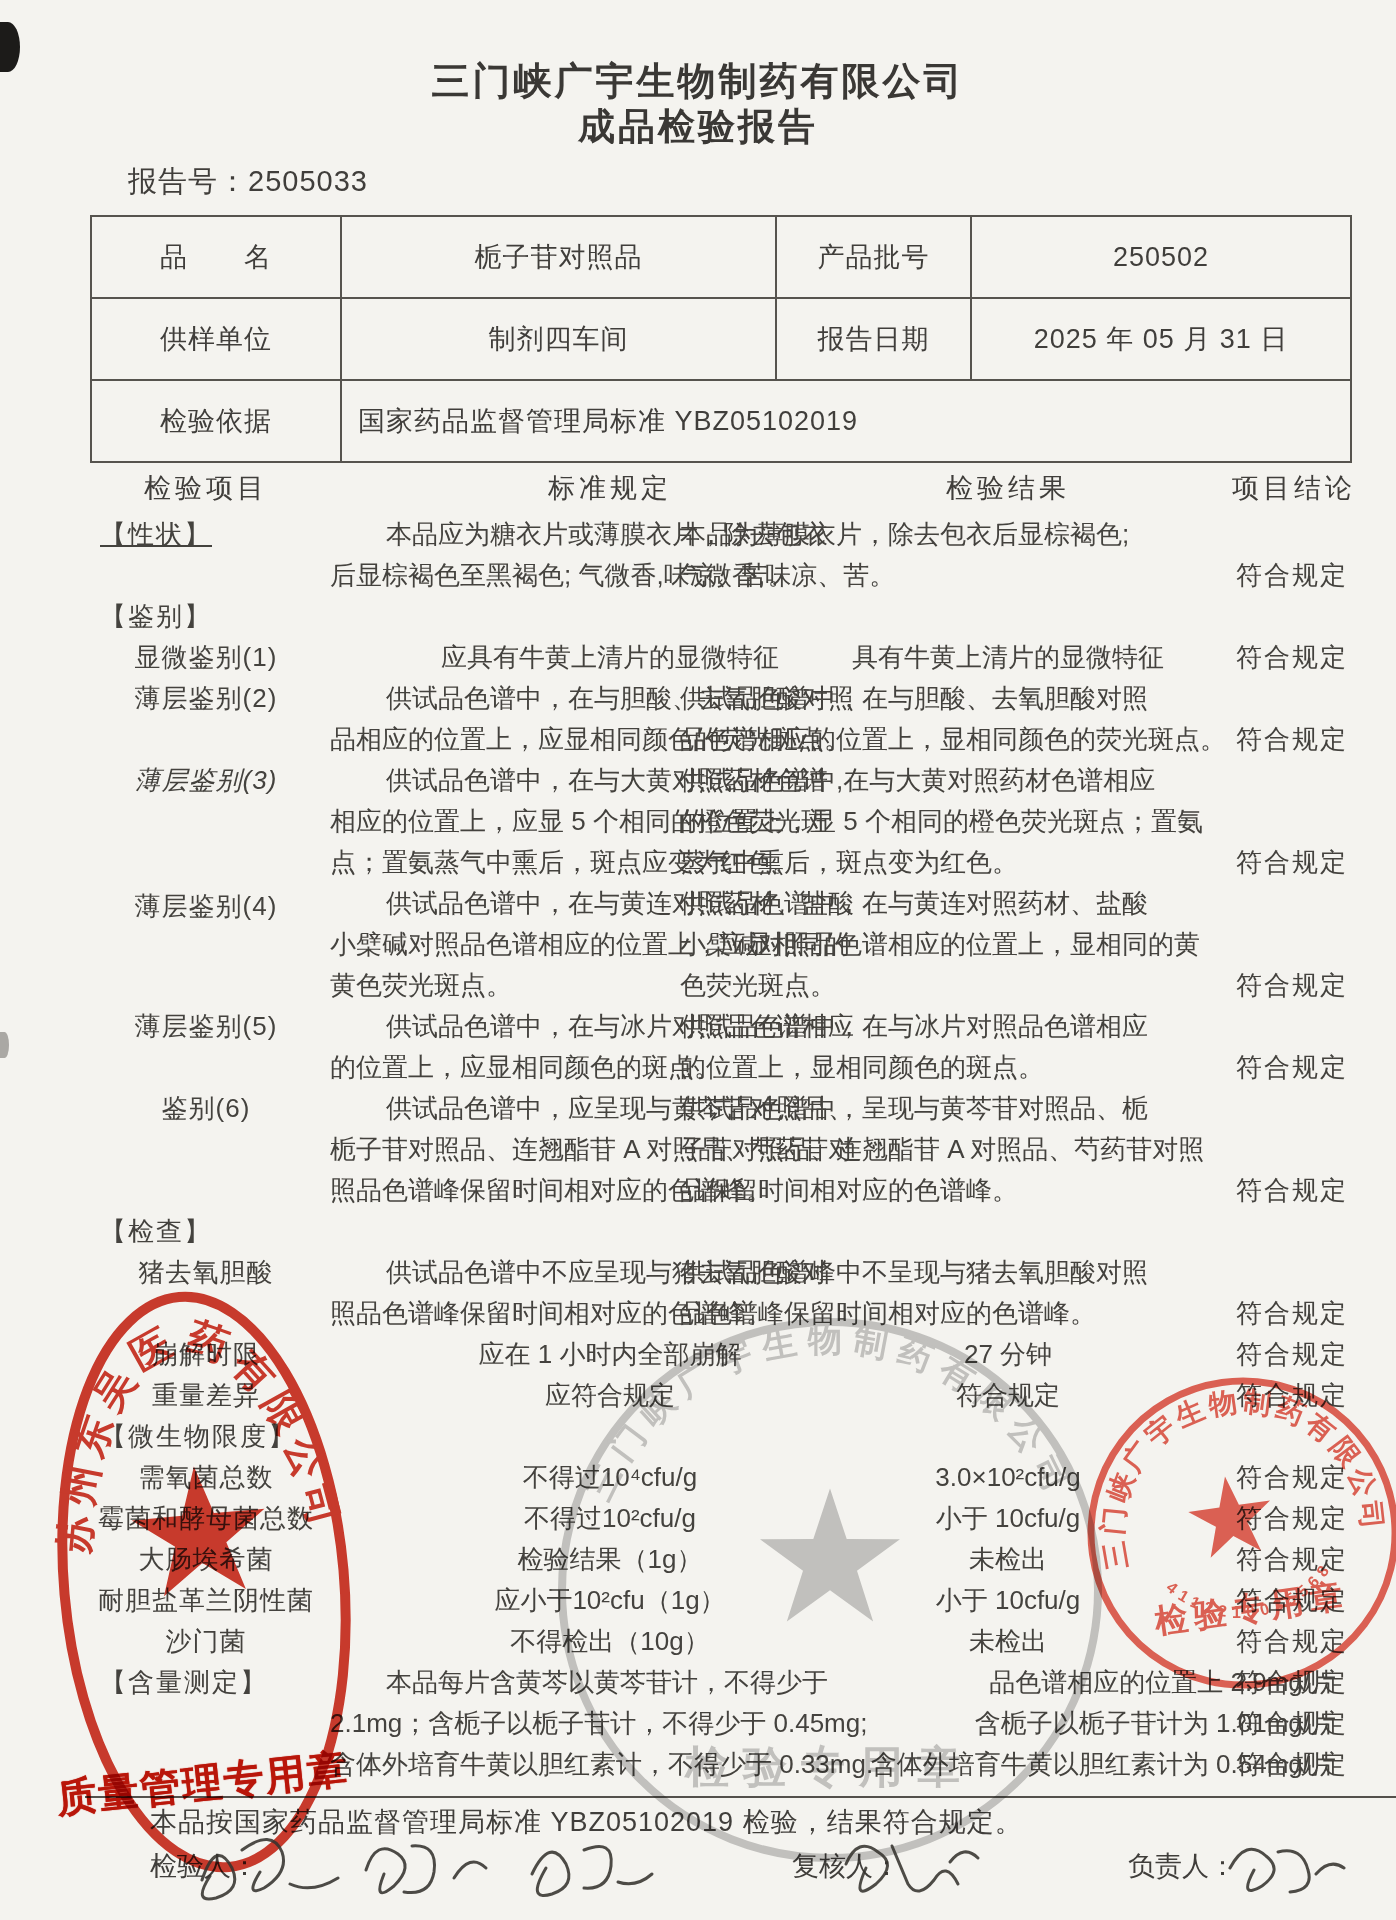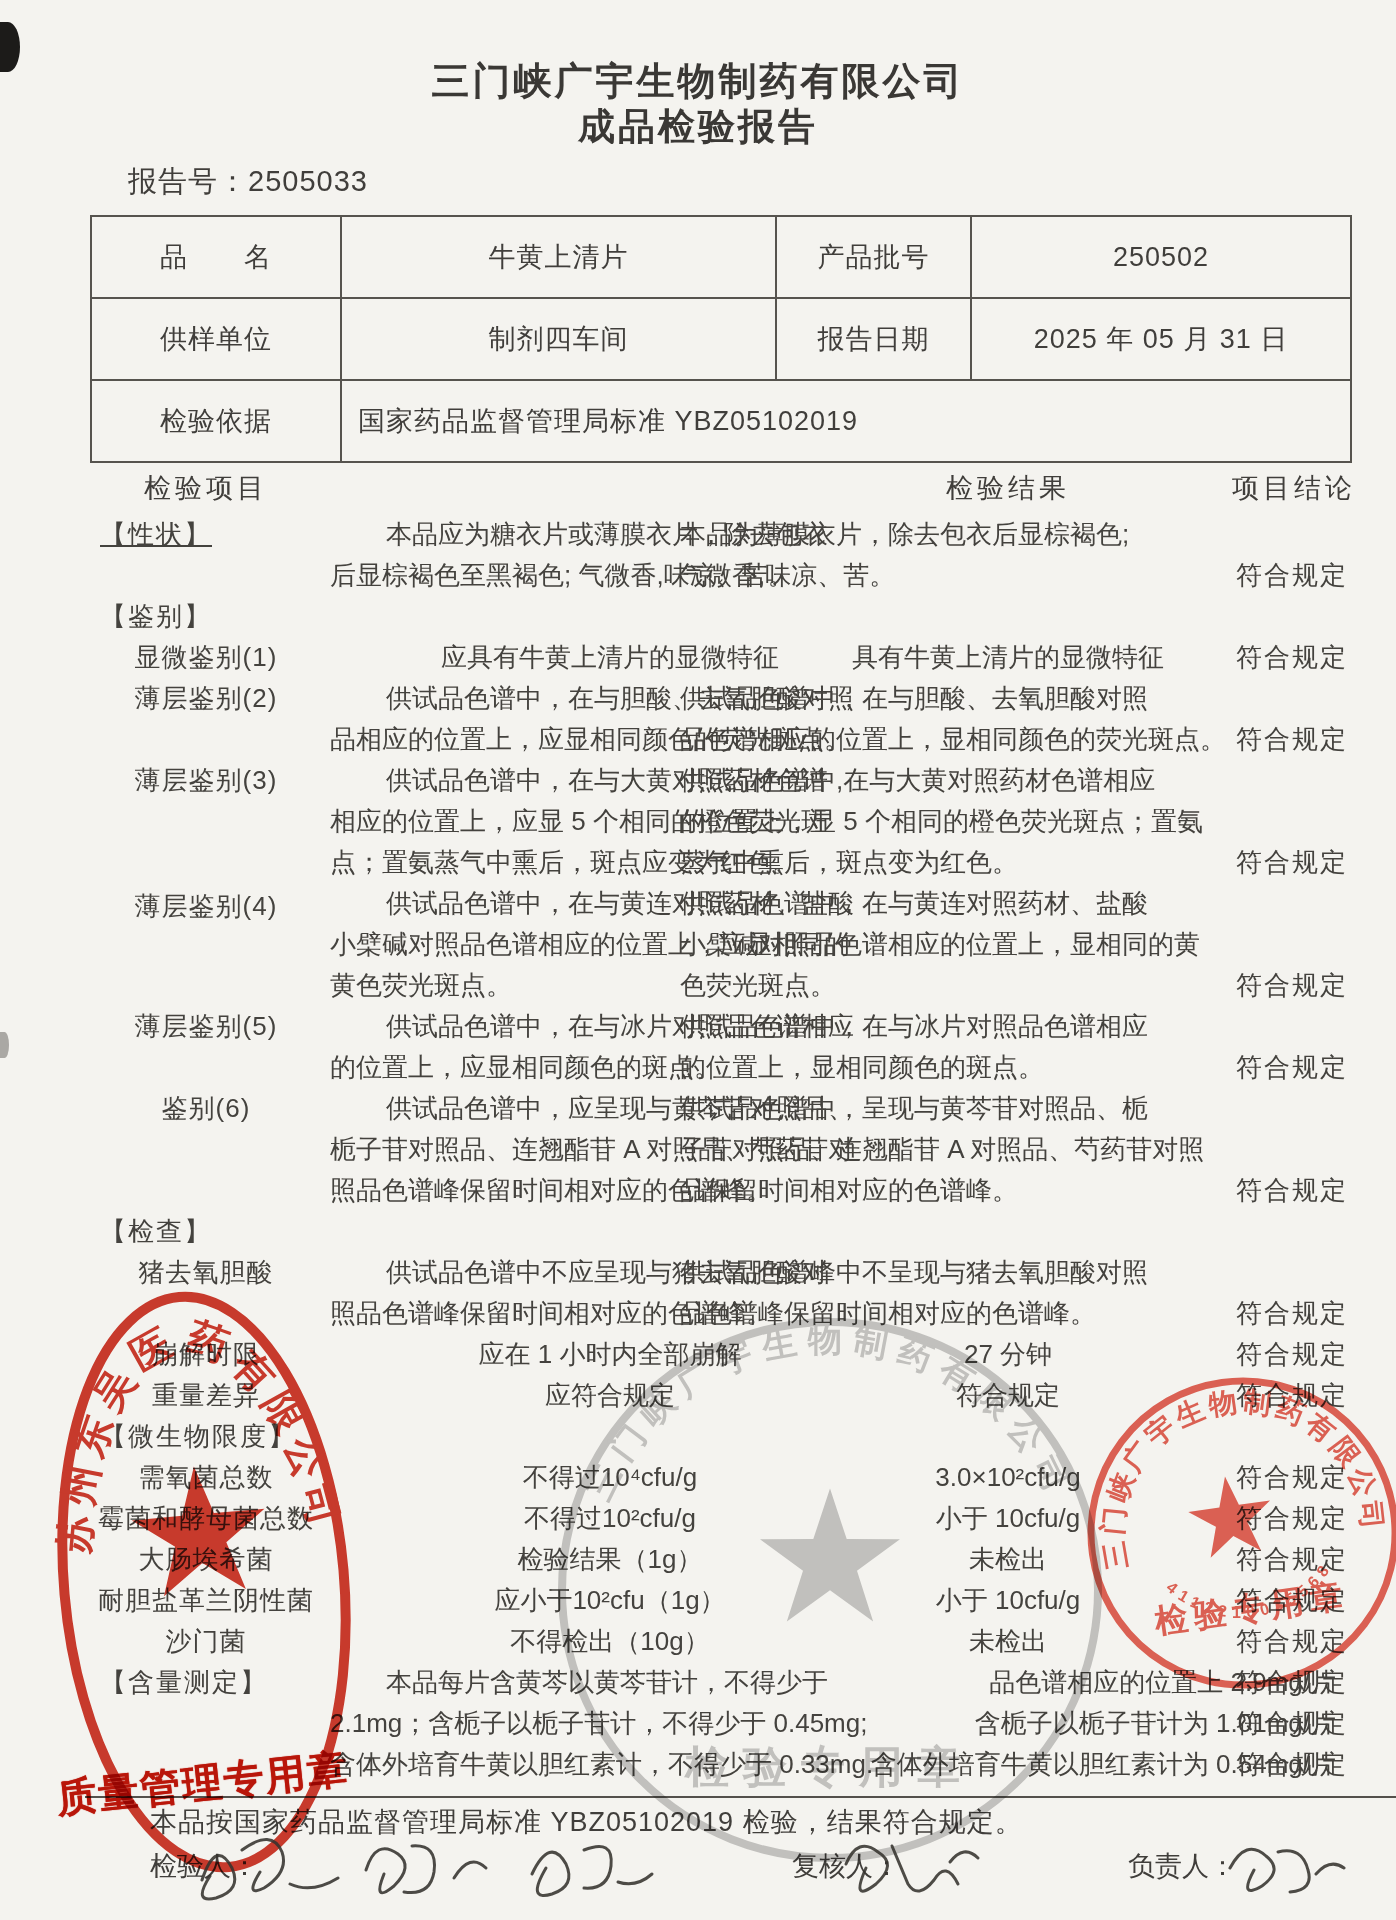--- a/index.html
+++ b/index.html
@@ -64,38 +64,39 @@
   <table class="info">
     <colgroup>
         <col style="width:250px">
         <col style="width:435px">
         <col style="width:195px">
         <col style="width:380px">
       </colgroup>
     <tbody>
         <tr>
       <td>品　　名</td>
-      <td>牛黄上清片</td>
+      <td>栀子苷对照品</td>
       <td>产品批号</td>
       <td>250502</td>
     </tr>
     <tr>
       <td>供样单位</td>
       <td>制剂四车间</td>
       <td>报告日期</td>
       <td>2025 年 05 月 31 日</td>
     </tr>
     <tr>
       <td>检验依据</td>
       <td class="lv" colspan="3">国家药品监督管理局标准 YBZ05102019</td>
     </tr>
   </tbody>
     </table>
 
   <div class="colhead" style="left:90px;top:467px;width:232px;">检验项目</div>
+  <div class="colhead" style="left:330px;top:467px;width:560px;">标准规定</div>
   <div class="colhead" style="left:680px;top:467px;width:656px;">检验结果</div>
   <div class="colhead" style="left:1232px;top:467px;width:120px;">项目结论</div>
 
   <div id="rows">
       <div class="ln item sec" style="top: 513px; text-decoration: underline;">【性状】</div>
       <div class="ln std i" style="top: 513px;">本品应为糖衣片或薄膜衣片，除去包衣</div>
       <div class="ln std l" style="top: 554px;">后显棕褐色至黑褐色; 气微香,味凉、苦。</div>
       <div class="ln res i" style="top: 513px;">本品为薄膜衣片，除去包衣后显棕褐色;</div>
       <div class="ln res l" style="top: 554px;">气微香,味凉、苦。</div>
       <div class="ln concl" style="top: 554px;">符合规定</div>
@@ -103,21 +104,21 @@
       <div class="ln item" style="top: 636px;">显微鉴别(1)</div>
       <div class="ln std c" style="top: 636px;">应具有牛黄上清片的显微特征</div>
       <div class="ln res c" style="top: 636px;">具有牛黄上清片的显微特征</div>
       <div class="ln concl" style="top: 636px;">符合规定</div>
       <div class="ln item" style="top: 677px;">薄层鉴别(2)</div>
       <div class="ln std i" style="top: 677px;">供试品色谱中，在与胆酸、去氧胆酸对照</div>
       <div class="ln std l" style="top: 718px;">品相应的位置上，应显相同颜色的荧光斑点。</div>
       <div class="ln res i" style="top: 677px;">供试品色谱中，在与胆酸、去氧胆酸对照</div>
       <div class="ln res l" style="top: 718px;">品色谱相应的位置上，显相同颜色的荧光斑点。</div>
       <div class="ln concl" style="top: 718px;">符合规定</div>
-      <div class="ln item" style="top: 759px;">薄层鉴别(3)</div>
+      <div class="ln item" style="top: 759px; font-style: italic;">薄层鉴别(3)</div>
       <div class="ln std i" style="top: 759px;">供试品色谱中，在与大黄对照药材色谱</div>
       <div class="ln std l" style="top: 800px;">相应的位置上，应显 5 个相同的橙色荧光斑</div>
       <div class="ln std l" style="top: 841px;">点；置氨蒸气中熏后，斑点应变为红色。</div>
       <div class="ln res i" style="top: 759px;">供试品色谱中,在与大黄对照药材色谱相应</div>
       <div class="ln res l" style="top: 800px;">的位置上，显 5 个相同的橙色荧光斑点；置氨</div>
       <div class="ln res l" style="top: 841px;">蒸气中熏后，斑点变为红色。</div>
       <div class="ln concl" style="top: 841px;">符合规定</div>
       <div class="ln item" style="top: 885px;">薄层鉴别(4)</div>
       <div class="ln std i" style="top: 882px;">供试品色谱中，在与黄连对照药材、盐酸</div>
       <div class="ln std l" style="top: 923px;">小檗碱对照品色谱相应的位置上，应显相同的</div>

